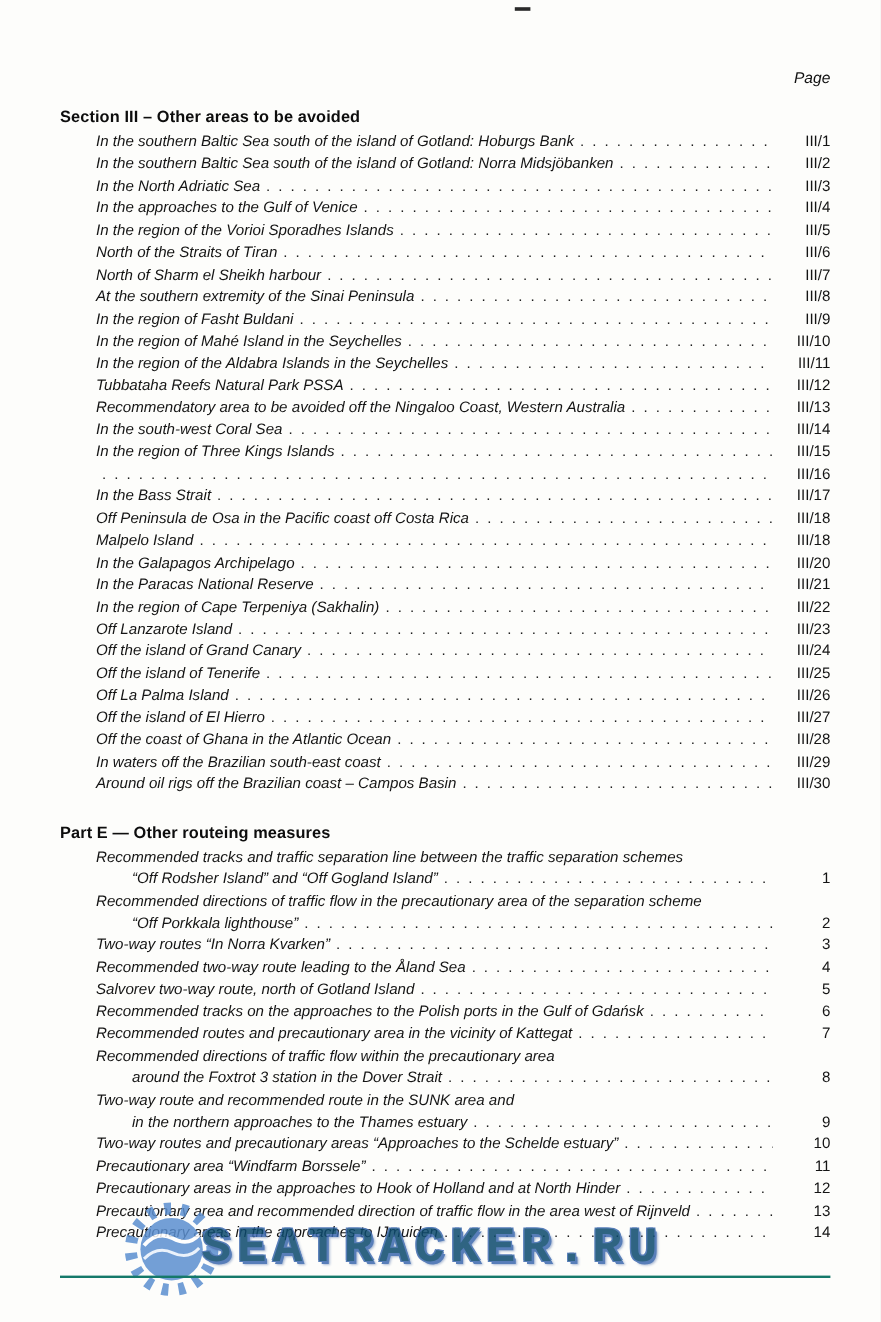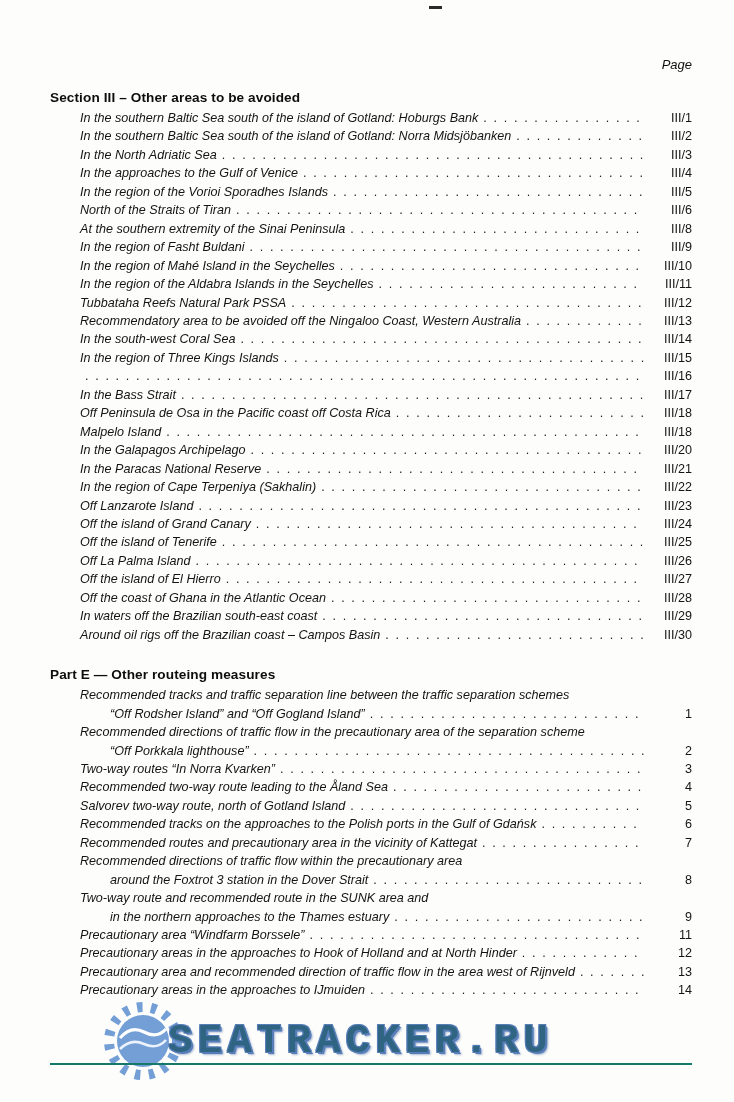--- a/index.html
+++ b/index.html
@@ -135,20 +135,25 @@
           <span class="text">In the region of the Vorioi Sporadhes Islands</span>
           <span class="dots"></span>
           <span class="pageno">III/5</span>
         </div>
         <div class="toc-row">
           <span class="text">North of the Straits of Tiran</span>
           <span class="dots"></span>
           <span class="pageno">III/6</span>
         </div>
         <div class="toc-row">
+          <span class="text">North of Sharm el Sheikh harbour</span>
+          <span class="dots"></span>
+          <span class="pageno">III/7</span>
+        </div>
+        <div class="toc-row">
           <span class="text">At the southern extremity of the Sinai Peninsula</span>
           <span class="dots"></span>
           <span class="pageno">III/8</span>
         </div>
         <div class="toc-row">
           <span class="text">In the region of Fasht Buldani</span>
           <span class="dots"></span>
           <span class="pageno">III/9</span>
         </div>
         <div class="toc-row">
@@ -305,20 +310,25 @@
           <span class="dots"></span>
           <span class="pageno">8</span>
         </div>
         <div class="toc-row">
           <span class="text">Two-way route and recommended route in the SUNK area and</span>
         </div>
         <div class="toc-row cont">
           <span class="text">in the northern approaches to the Thames estuary</span>
           <span class="dots"></span>
           <span class="pageno">9</span>
+        </div>
+        <div class="toc-row">
+          <span class="text">Two-way routes and precautionary areas “Approaches to the Schelde estuary”</span>
+          <span class="dots"></span>
+          <span class="pageno">10</span>
         </div>
         <div class="toc-row">
           <span class="text">Precautionary area “Windfarm Borssele”</span>
           <span class="dots"></span>
           <span class="pageno">11</span>
         </div>
         <div class="toc-row">
           <span class="text">Precautionary areas in the approaches to Hook of Holland and at North Hinder</span>
           <span class="dots"></span>
           <span class="pageno">12</span>

